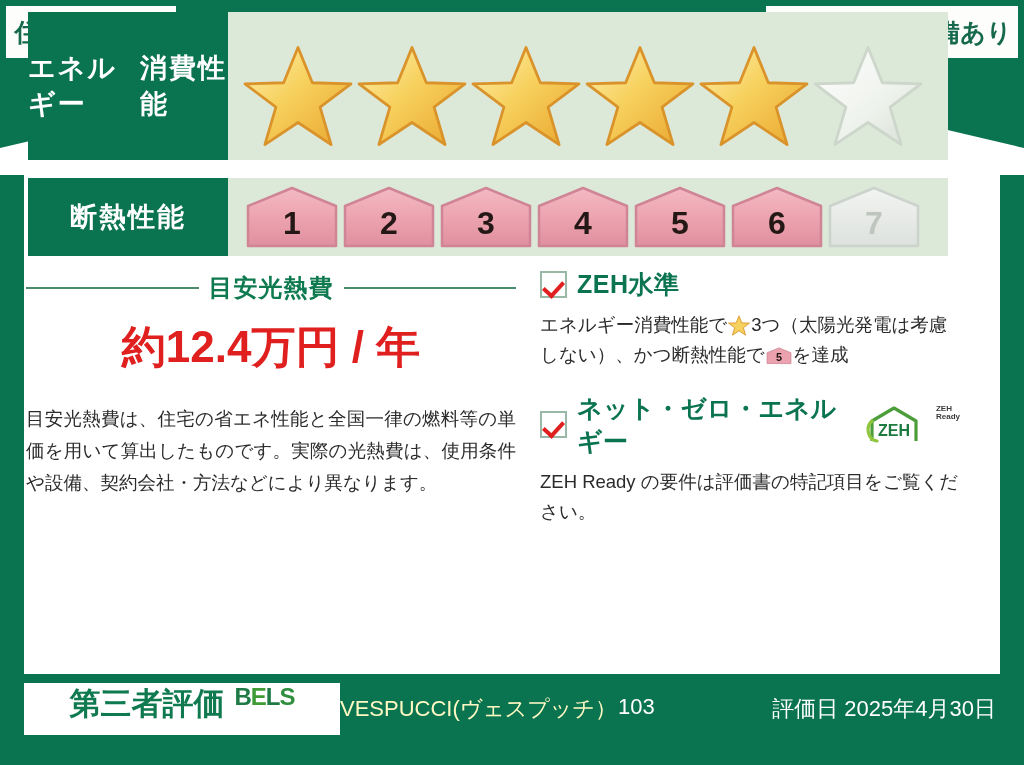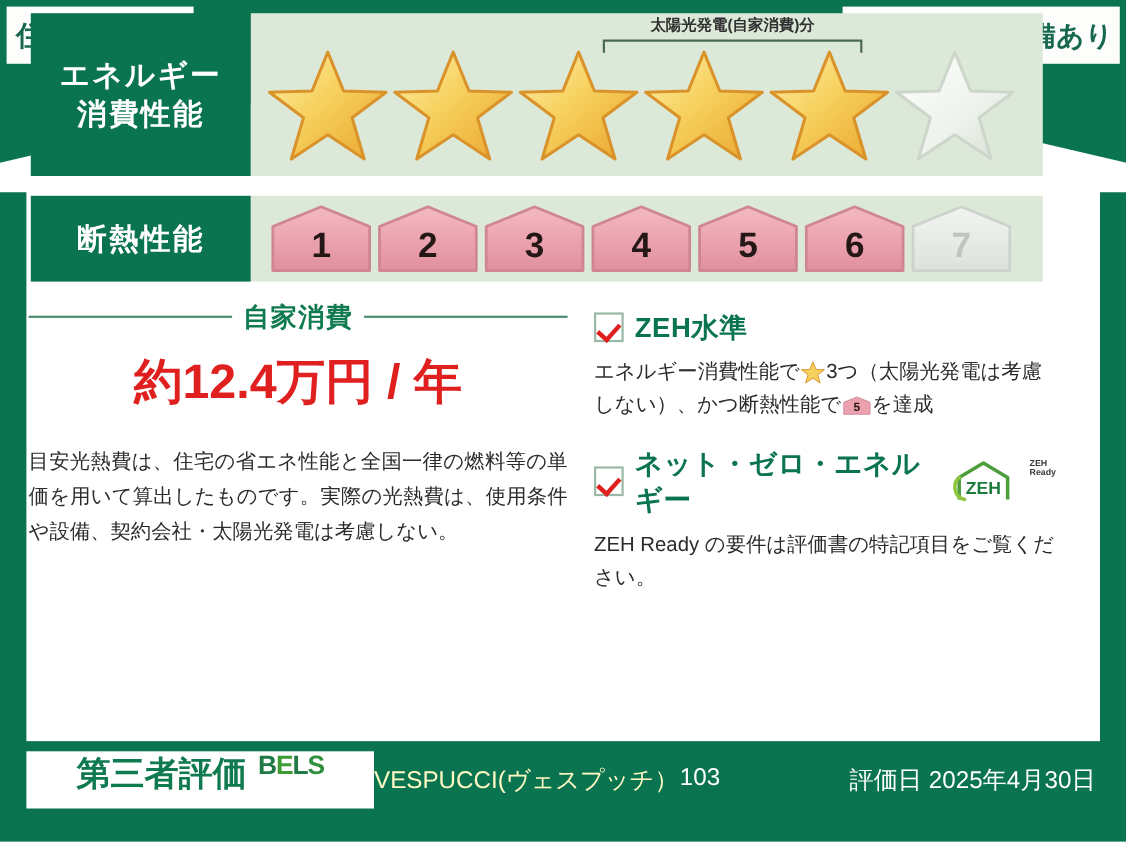--- a/index.html
+++ b/index.html
@@ -62,21 +62,21 @@
     position: absolute; left: 24px; top: 146px; width: 976px; height: 528px;
     background: #ffffff; z-index: 3;
   }
 
   
   .row {
     position: absolute; left: 28px; display: flex; align-items: stretch;
   }
   .row-label {
     background: #0a7350; color: #ffffff;
-    display: flex; flex-direction: column; align-items: center; justify-content: center;
+    display: flex; flex-direction: row; align-items: center; justify-content: center;
     font-weight: bold; letter-spacing: 2px;
   }
   .row-body {
     background: #dde9d8; position: relative; flex: 1;
   }
 
   #row-energy { top: 12px; width: 920px; height: 148px; }
   #row-energy .row-label { width: 200px; font-size: 27px; line-height: 1.35; }
   #row-insul { top: 178px; width: 920px; height: 78px; }
   #row-insul .row-label { width: 200px; font-size: 27px; }
@@ -224,26 +224,20 @@
 
 <div class="card"></div>
 
 <div class="row" id="row-energy" style="z-index:7;">
   <div class="row-label">
     <span>エネルギー</span>
     <span>消費性能</span>
   </div>
   <div class="row-body">
 
-    <div class="solar-note">
-      <div class="lbl">太陽光発電(自家消費)分</div>
-      <svg class="bracket" width="240" height="16" viewBox="0 0 240 16">
-        <path d="M3 14 L3 3 L237 3 L237 14" fill="none" stroke="#4a6b4f" stroke-width="2"></path>
-      </svg>
-    </div>
 
     <div class="stars">
       <svg class="star-svg" viewBox="0 0 100 96">
         <defs>
           <linearGradient id="gf1" x1="0" y1="0" x2="1" y2="1">
             <stop offset="0%" stop-color="#fdf0b0"></stop>
               <stop offset="45%" stop-color="#f7d15e"></stop>
               <stop offset="100%" stop-color="#e9a52c"></stop>
           </linearGradient>
         </defs>
@@ -328,28 +322,28 @@
         <text x="48" y="50" text-anchor="middle" font-size="32" font-weight="bold" fill="#bfc6bf" font-family="Liberation Sans, sans-serif">7</text>
       </svg>
 
     </div>
   </div>
 </div>
 
 <div class="cost-block" style="z-index:7;">
   <div class="cost-head">
     <div class="rule"></div>
-    <div class="t">自家消費</div>
+    <div class="t">目安光熱費</div>
     <div class="rule"></div>
   </div>
   <div class="cost-value">約12.4万円 / 年</div>
-  <div class="cost-desc">目安光熱費は、住宅の省エネ性能と全国一律の燃料等の単価を用いて算出したものです。実際の光熱費は、使用条件や設備、契約会社・太陽光発電は考慮しない。</div>
-</div>
-
-<div class="claims" style="z-index:7;margin-top:13px;">
+  <div class="cost-desc">目安光熱費は、住宅の省エネ性能と全国一律の燃料等の単価を用いて算出したものです。実際の光熱費は、使用条件や設備、契約会社・方法などにより異なります。</div>
+</div>
+
+<div class="claims" style="z-index:7;">
 
   <div class="claim-title">
     <div class="check-box"></div>
     <div class="ct">ZEH水準</div>
   </div>
   <div class="claim-body">
     <span>エネルギー消費性能で</span><svg class="inline-ic" width="22" height="21" viewBox="0 0 100 96">
         <polygon points="50,4 63,36 98,37 70,58 80,92 50,72 20,92 30,58 2,37 37,36" fill="#f7d15e" stroke="#d9932a" stroke-width="4" stroke-linejoin="round"></polygon>
       </svg><span>3つ（太陽光発電は考慮しない）、かつ断熱性能で</span><svg class="inline-ic" width="26" height="20" viewBox="0 0 96 68">
         <polygon points="48,4 92,22 92,62 4,62 4,22" fill="#eba2ae" stroke="#cf8595" stroke-width="3" stroke-linejoin="round"></polygon>

